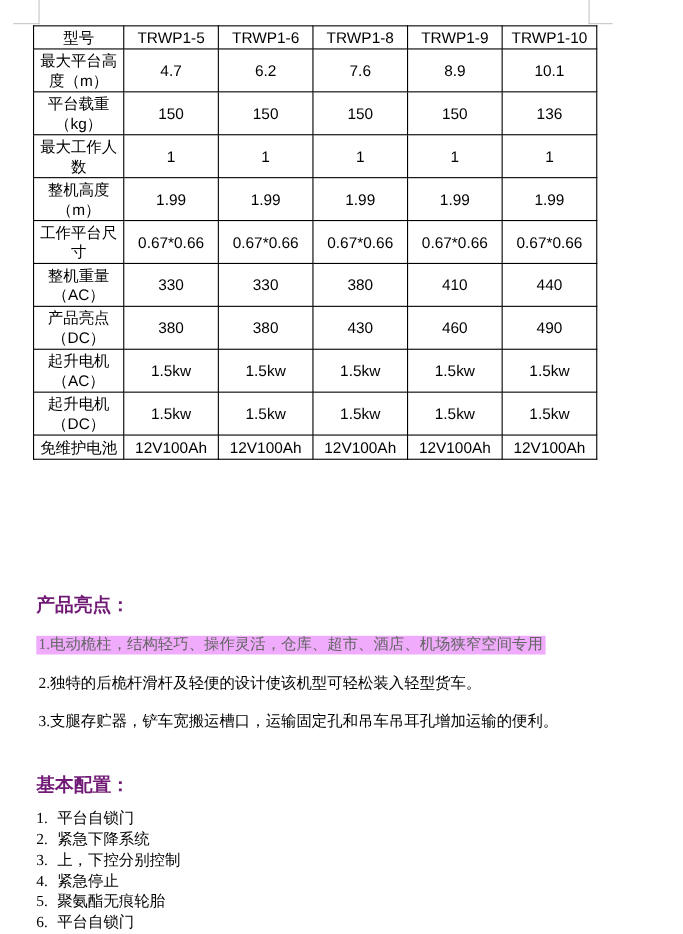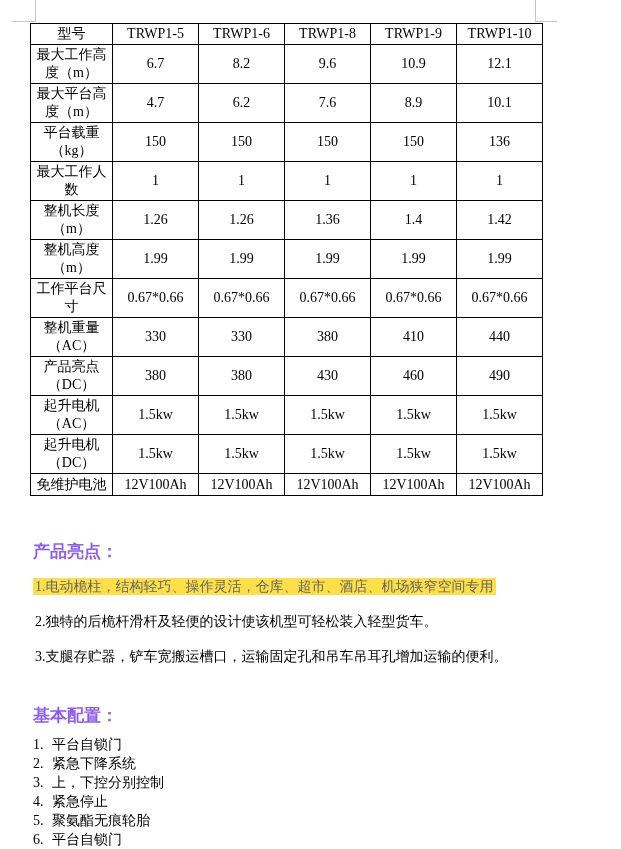--- a/index.html
+++ b/index.html
@@ -16,40 +16,40 @@
   .crop-mark { position:absolute; top:0; }
   .crop-left  { left:12px; width:24px; height:22px;
                 border-right:1px solid #c6c6c6; border-bottom:1px solid #c6c6c6; }
   .crop-right { left:535px; width:22px; height:22px;
                 border-left:1px solid #c6c6c6; border-bottom:1px solid #c6c6c6; }
 
   
   table.spec {
     position:absolute; left:30px; top:23px; width:512px;
     border-collapse:collapse; table-layout:fixed;
-    font-family:Liberation Serif, serif;
+    font-family:Liberation Sans, sans-serif;
   }
   table.spec th, table.spec td {
     border:1px solid #000000;
     text-align:center; vertical-align:middle;
     font-size:14px; font-weight:normal;
     padding:1px 3px; line-height:18px;
     word-break:break-all;
   }
   table.spec thead tr { height:18px; }
   table.spec tbody tr { height:38px; }
   table.spec tbody tr:last-child { height:22px;margin-left:20px; }
 
   
   .section { position:absolute; left:33px; font-family:"Liberation Serif", serif; }
   .sec-highlights { top:541px; width:540px; }
   .sec-config    { top:705px; width:540px; }
   h2.sec-title {
-    font-size:17px; line-height:22px; font-weight:bold; color:#8b5cf6;
-    font-family:Liberation Sans, sans-serif;
+    font-size:17px; line-height:22px; font-weight:bold; color:#701a75;
+    font-family:Liberation Mono, monospace;
   }
   .sec-highlights h2.sec-title { margin-bottom:14px; }
   .sec-config    h2.sec-title { margin-bottom:8px; }
   .hl-item { font-size:14px; line-height:20px; margin-bottom:15px; white-space:nowrap; }
   .hl-item .hl-line { display:inline; padding:1px 2px; }
   .cfg-item { font-size:14px; line-height:19px; white-space:nowrap; }
   .cfg-num { display:inline-block; min-width:19px; }
 </style>
 </head>
 <body>
@@ -73,28 +73,20 @@
           <th>型号</th>
           <th>TRWP1-5</th>
           <th>TRWP1-6</th>
           <th>TRWP1-8</th>
           <th>TRWP1-9</th>
           <th>TRWP1-10</th>
         </tr>
     </thead>
     <tbody>
         <tr>
-          <td>最大工作高度（m）</td>
-          <td>6.7</td>
-          <td>8.2</td>
-          <td>9.6</td>
-          <td>10.9</td>
-          <td>12.1</td>
-        </tr>
-        <tr>
           <td>最大平台高度（m）</td>
           <td>4.7</td>
           <td>6.2</td>
           <td>7.6</td>
           <td>8.9</td>
           <td>10.1</td>
         </tr>
         <tr>
           <td>平台载重（kg）</td>
           <td>150</td>
@@ -103,28 +95,20 @@
           <td>150</td>
           <td>136</td>
         </tr>
         <tr>
           <td>最大工作人数</td>
           <td>1</td>
           <td>1</td>
           <td>1</td>
           <td>1</td>
           <td>1</td>
-        </tr>
-        <tr>
-          <td>整机长度（m）</td>
-          <td>1.26</td>
-          <td>1.26</td>
-          <td>1.36</td>
-          <td>1.4</td>
-          <td>1.42</td>
         </tr>
         <tr>
           <td>整机高度（m）</td>
           <td>1.99</td>
           <td>1.99</td>
           <td>1.99</td>
           <td>1.99</td>
           <td>1.99</td>
         </tr>
         <tr>
@@ -174,21 +158,21 @@
           <td>12V100Ah</td>
           <td>12V100Ah</td>
           <td>12V100Ah</td>
         </tr>
       </tbody>
   </table>
 
   <div class="section sec-highlights">
     <h2 class="sec-title">产品亮点：</h2>
     <div>
-        <p class="hl-item"><span class="hl-line" style="background: #fde047; color: rgb(102, 102, 102);">1.电动桅柱，结构轻巧、操作灵活，仓库、超市、酒店、机场狭窄空间专用</span></p>
+        <p class="hl-item"><span class="hl-line" style="background: #f0abfc; color: rgb(102, 102, 102);">1.电动桅柱，结构轻巧、操作灵活，仓库、超市、酒店、机场狭窄空间专用</span></p>
         <p class="hl-item"><span class="hl-line">2.独特的后桅杆滑杆及轻便的设计使该机型可轻松装入轻型货车。</span></p>
         <p class="hl-item"><span class="hl-line">3.支腿存贮器，铲车宽搬运槽口，运输固定孔和吊车吊耳孔增加运输的便利。</span></p>
       </div>
   </div>
 
   <div class="section sec-config">
     <h2 class="sec-title">基本配置：</h2>
     <div>
         <p class="cfg-item"><span class="cfg-num">1.</span><span>平台自锁门</span></p>
         <p class="cfg-item"><span class="cfg-num">2.</span><span>紧急下降系统</span></p>

